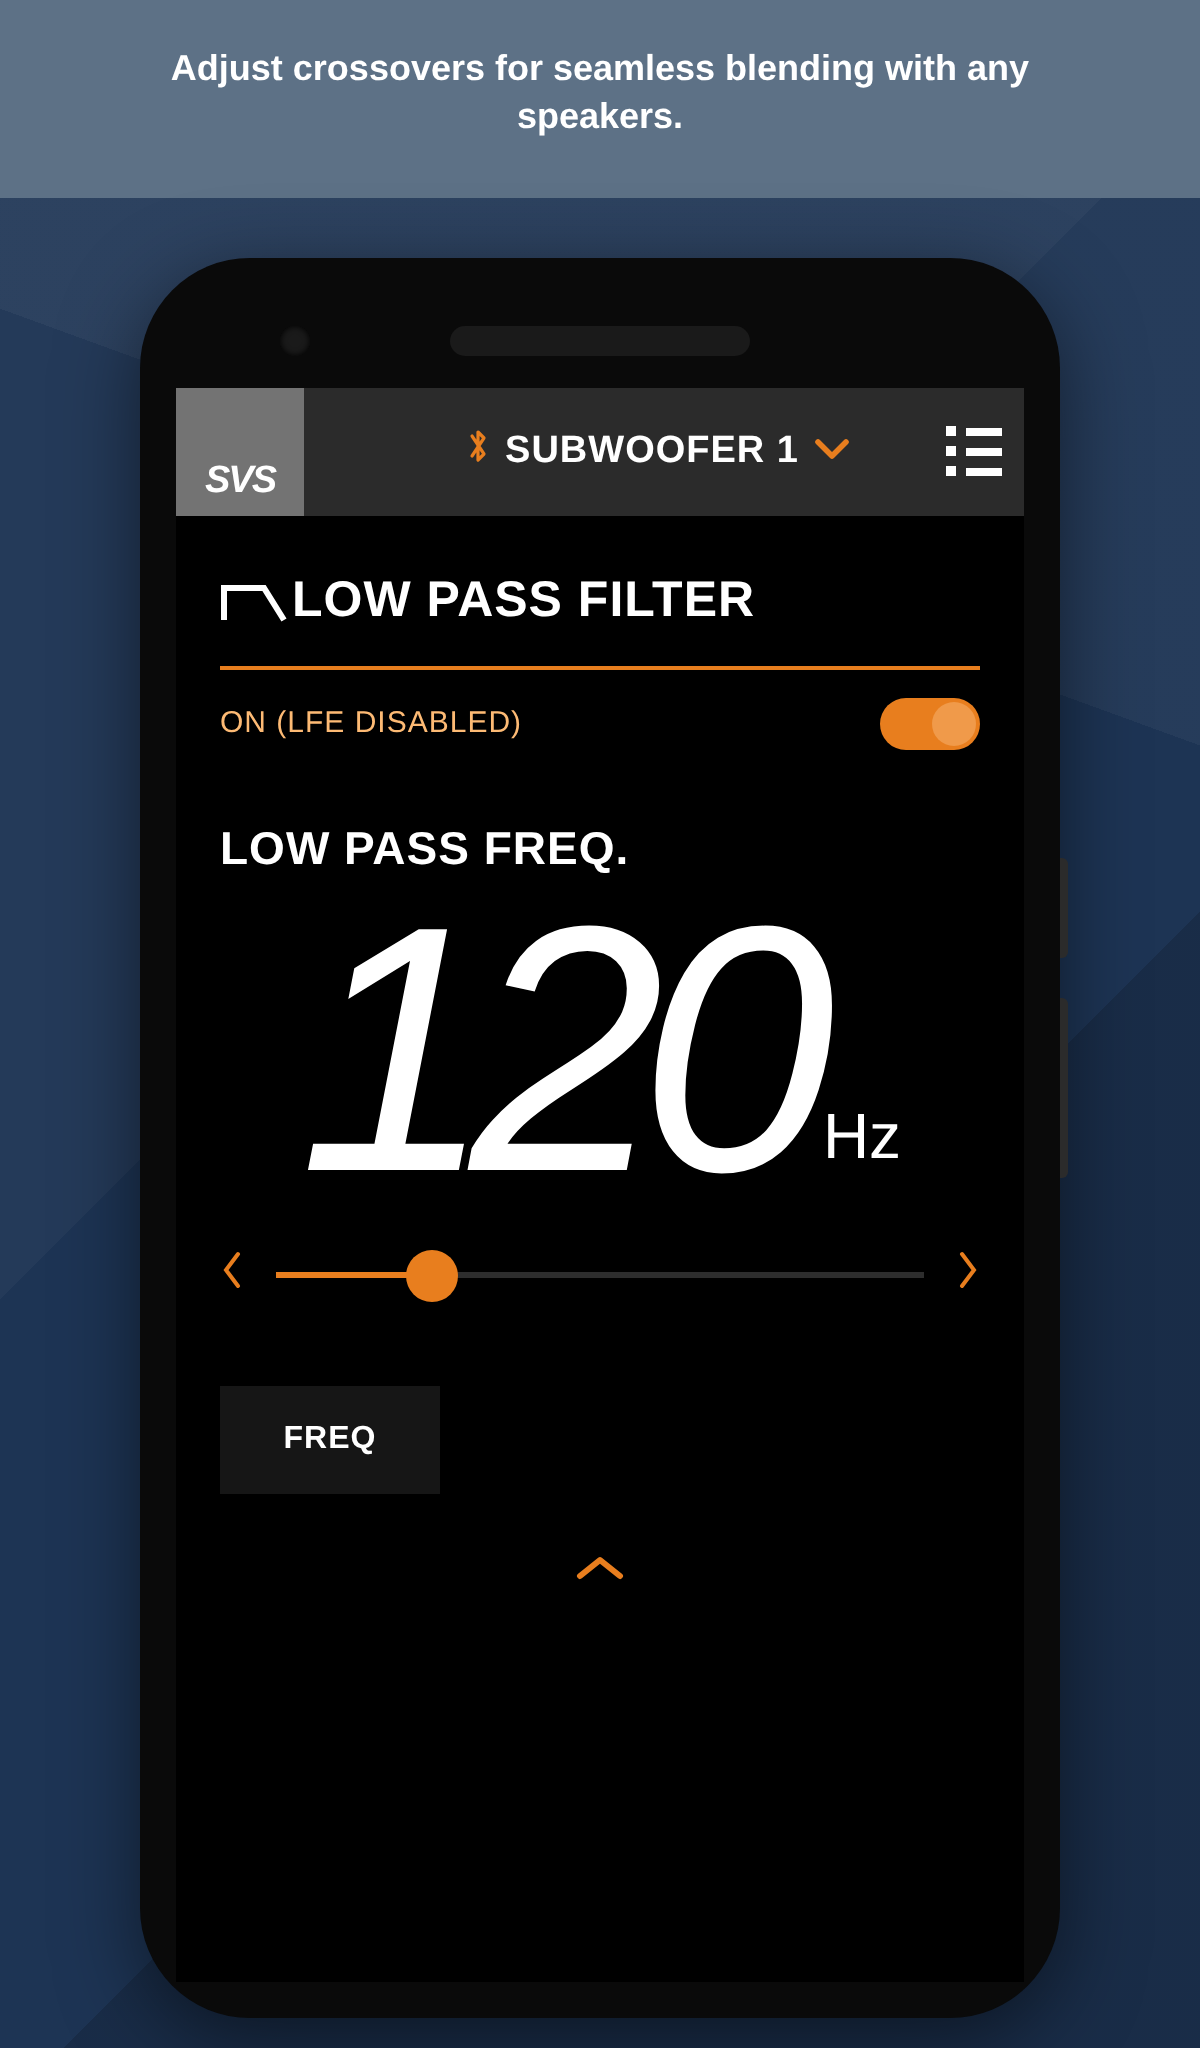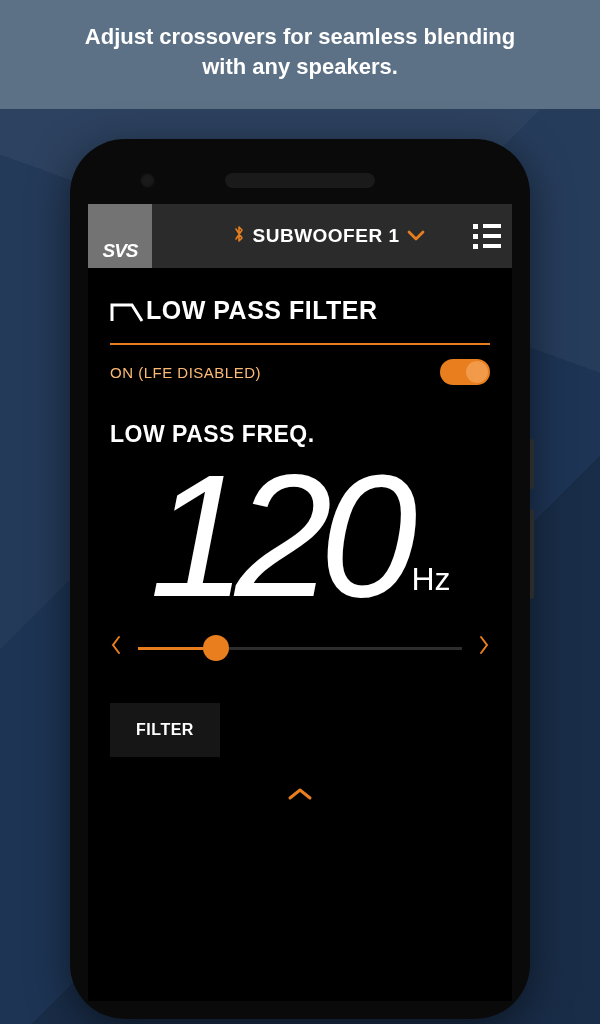--- a/index.html
+++ b/index.html
@@ -17,21 +17,21 @@
       linear-gradient(315deg, rgba(0,0,0,0.15) 0 35%, transparent 35%),
       linear-gradient(200deg, rgba(255,255,255,0.04) 0 30%, transparent 30%),
       #1d3454;
   }
   .banner {
     position: relative;
     background: #5d7186;
     color: #ffffff;
     text-align: center;
     padding: 22px 60px 28px;
-    font-size: 22px;
+    font-size: 18px;
     font-weight: 600;
     line-height: 1.35;
   }
   .stage {
     position: relative;
     display: flex;
     justify-content: center;
     padding-top: 30px;
   }
   
@@ -365,21 +365,21 @@
             <div class="thumb"></div>
           </div>
           <span class="chev">
             <svg width="12" height="20" viewBox="0 0 12 20">
                 <path d="M3 2 L9 10 L3 18" stroke="#e87e1e" stroke-width="2" fill="none" stroke-linecap="round"></path>
               </svg>
           </span>
         </div>
 
         <div class="slope-row">
-          <div class="slope-label">FILTER</div>
+          <div class="slope-label">FREQ</div>
         </div>
 
         <div class="bottom-chev">
           <svg width="28" height="16" viewBox="0 0 28 16">
               <path d="M4 12 L14 4 L24 12" stroke="#e87e1e" stroke-width="3" fill="none" stroke-linecap="round" stroke-linejoin="round"></path>
             </svg>
         </div>
 
       </div>
     </div>

